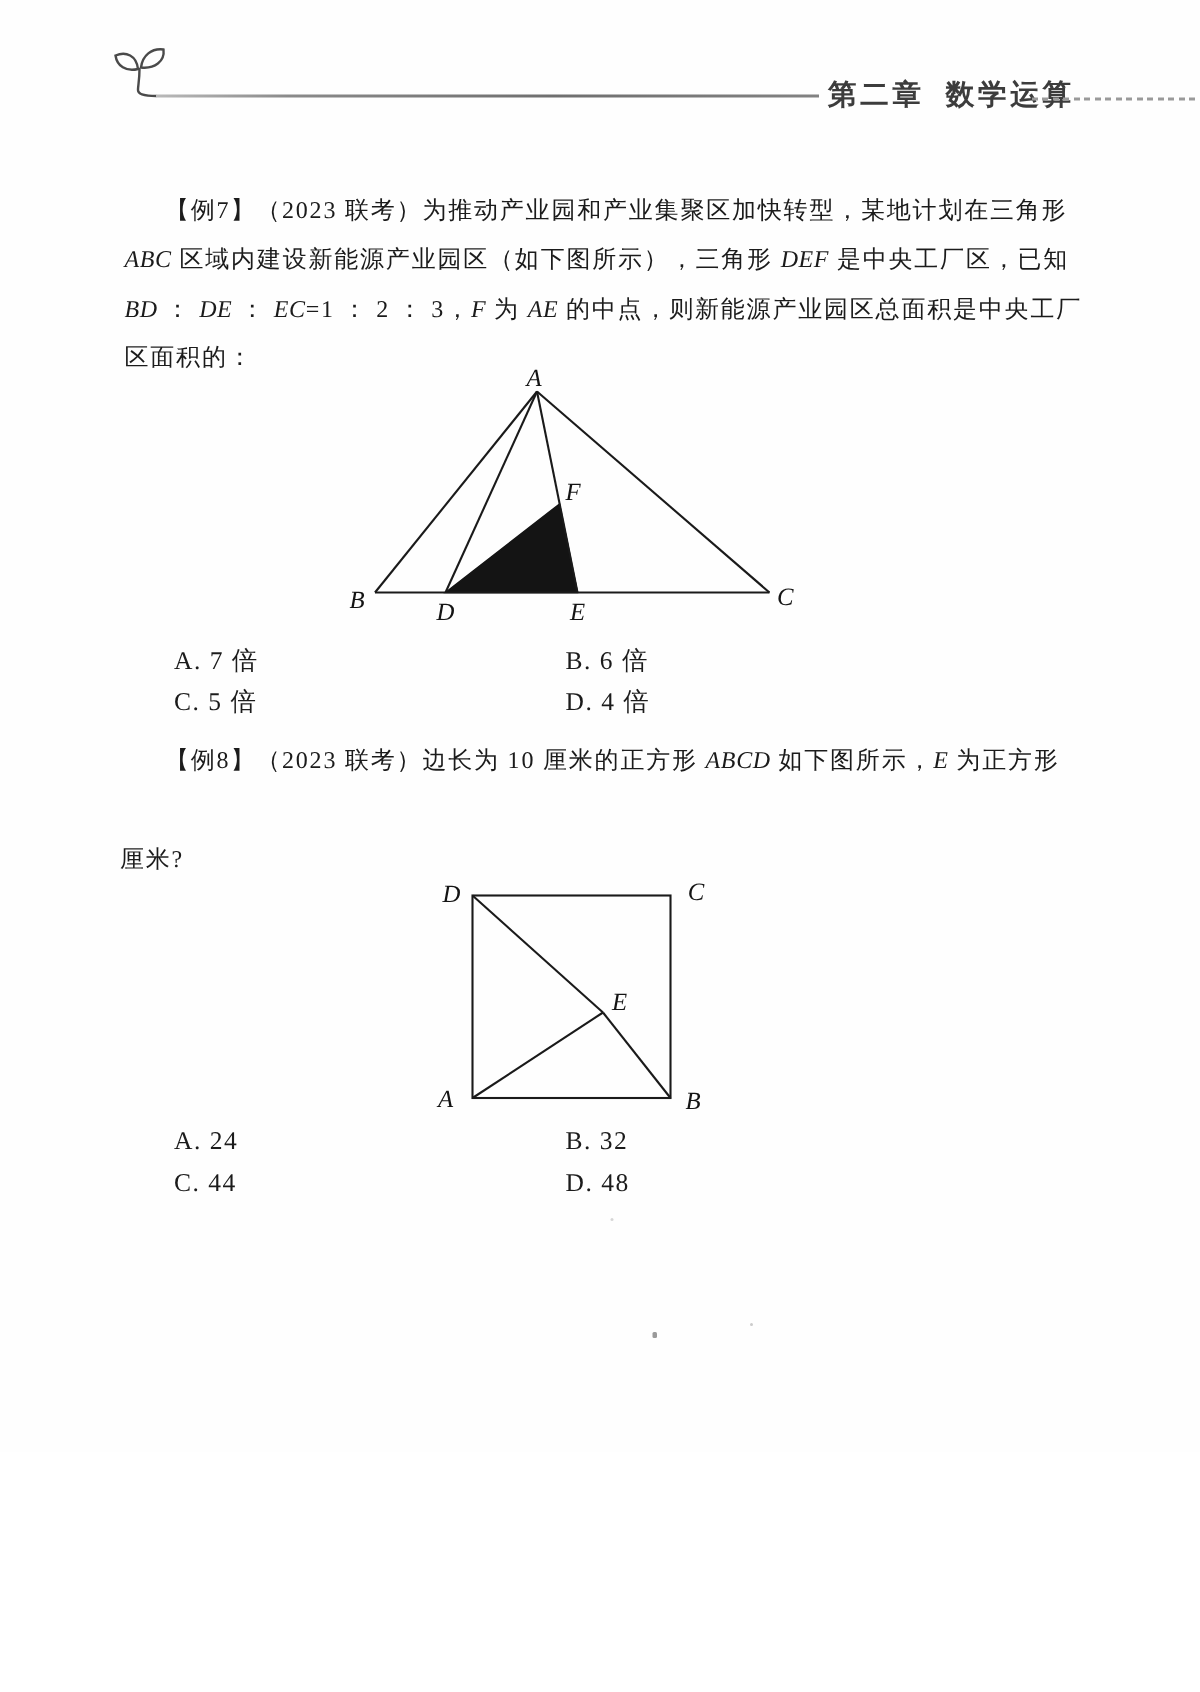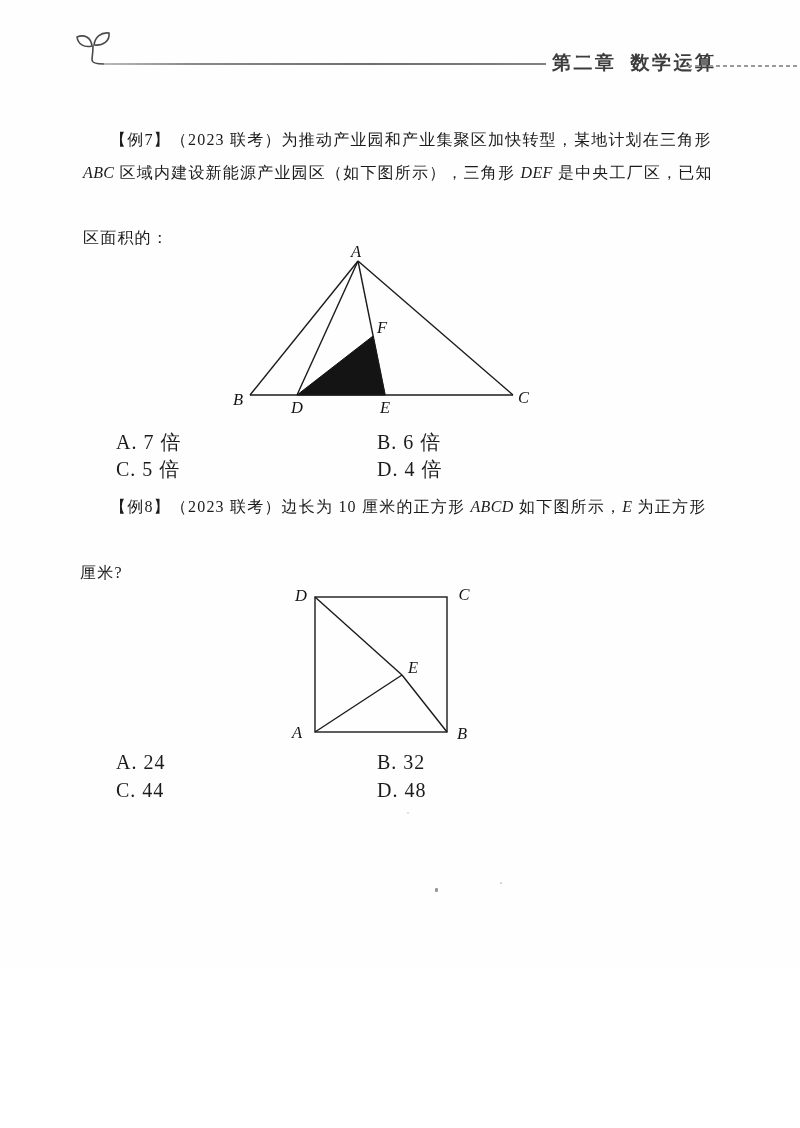--- a/index.html
+++ b/index.html
@@ -13,21 +13,21 @@
   .hdr-rule-dash{position:absolute;height:2px;background:repeating-linear-gradient(to right,#9a9a9a 0 4px,transparent 4px 7px);}
   .hdr-title{
     position:absolute;left:552px;top:50px;white-space:nowrap;
     font-family:"Liberation Sans","DejaVu Sans",sans-serif;
     font-weight:bold;font-size:19px;color:#3c3c3c;letter-spacing:2.5px;
   }
   .hdr-title .gap{display:inline-block;width:14px;}
   
   .tline{position:absolute;white-space:nowrap;font-size:16px;letter-spacing:1.2px;color:#1b1b1b;}
   .lat{font-style:italic;letter-spacing:0.4px;}
-  .opt{position:absolute;white-space:nowrap;font-size:20px;letter-spacing:1px;color:#1b1b1b;}
+  .opt{position:absolute;white-space:nowrap;font-size:17px;letter-spacing:1px;color:#1b1b1b;}
   
   .fig{position:absolute;}
   .fig line,.fig polyline,.fig rect{stroke:#1a1a1a;stroke-width:1.4;fill:none;}
   .fig polygon{fill:#141414;stroke:#141414;}
   .vtx{font-family:"Liberation Serif","DejaVu Serif",serif;font-style:italic;font-size:16.5px;fill:#141414;stroke:none;}
   
   .pagenum{position:absolute;left:630px;top:1054px;font-family:"Liberation Sans","DejaVu Sans",sans-serif;font-size:22px;color:#2d2d2d;letter-spacing:1px;}
   .speck{position:absolute;background:#9a9a9a;border-radius:1px;}
   .btm-shade{position:absolute;left:0;top:1096px;width:800px;height:32px;background:linear-gradient(to bottom,rgba(120,120,120,0),rgba(120,120,120,0.14));}
   .sprout{position:absolute;left:72px;top:26px;}
@@ -44,20 +44,21 @@
       <path d="M22 19 C23 11, 29 6, 37 7 C38 15, 31 20, 22 19 Z"></path>
       <path d="M21 20 C21 27, 20 31, 20 34 C20 37, 24 38, 32 38"></path>
     </svg>
   </div>
   <div class="hdr-rule" style="left:104px;top:63px;width:442px;"></div>
   <div class="hdr-title"><span>第二章</span><span class="gap"></span><span>数学运算</span></div>
   <div class="hdr-rule-dash" style="left:688px;top:65px;width:112px;"></div>
 
   <div class="tline" style="left:110px;top:130px;"><span>【例7】（2023 联考）为推动产业园和产业集聚区加快转型，某地计划在三角形</span></div>
   <div class="tline" style="left:83px;top:163px;"><span class="lat">ABC</span><span> 区域内建设新能源产业园区（如下图所示），三角形 </span><span class="lat">DEF</span><span> 是中央工厂区，已知</span></div>
+  <div class="tline" style="left:83px;top:196px;"><span class="lat">BD</span><span> ： </span><span class="lat">DE</span><span> ： </span><span class="lat">EC</span><span>=1 ： 2 ： 3，</span><span class="lat">F</span><span> 为 </span><span class="lat">AE</span><span> 的中点，则新能源产业园区总面积是中央工厂</span></div>
   <div class="tline" style="left:83px;top:228px;"><span>区面积的：</span></div>
 
   <svg class="fig" style="left:225px;top:245px;" width="310" height="175" viewBox="0 0 310 175">
     <polygon points="72,150 160,150 148,91"></polygon>
     <line x1="25" y1="150" x2="288" y2="150"></line>
     <line x1="133" y1="16" x2="25" y2="150"></line>
     <line x1="133" y1="16" x2="288" y2="150"></line>
     <line x1="133" y1="16" x2="72" y2="150"></line>
     <line x1="133" y1="16" x2="160" y2="150"></line>
     <text class="vtx" x="131" y="12" text-anchor="middle">A</text>

